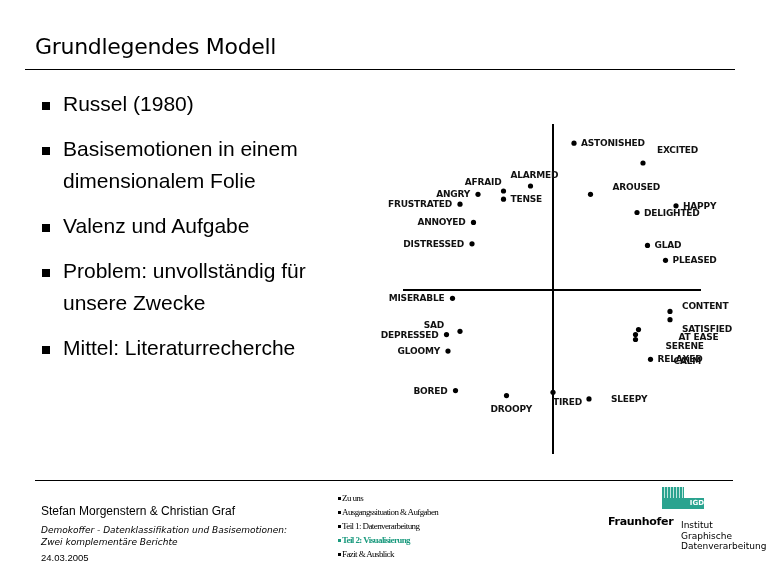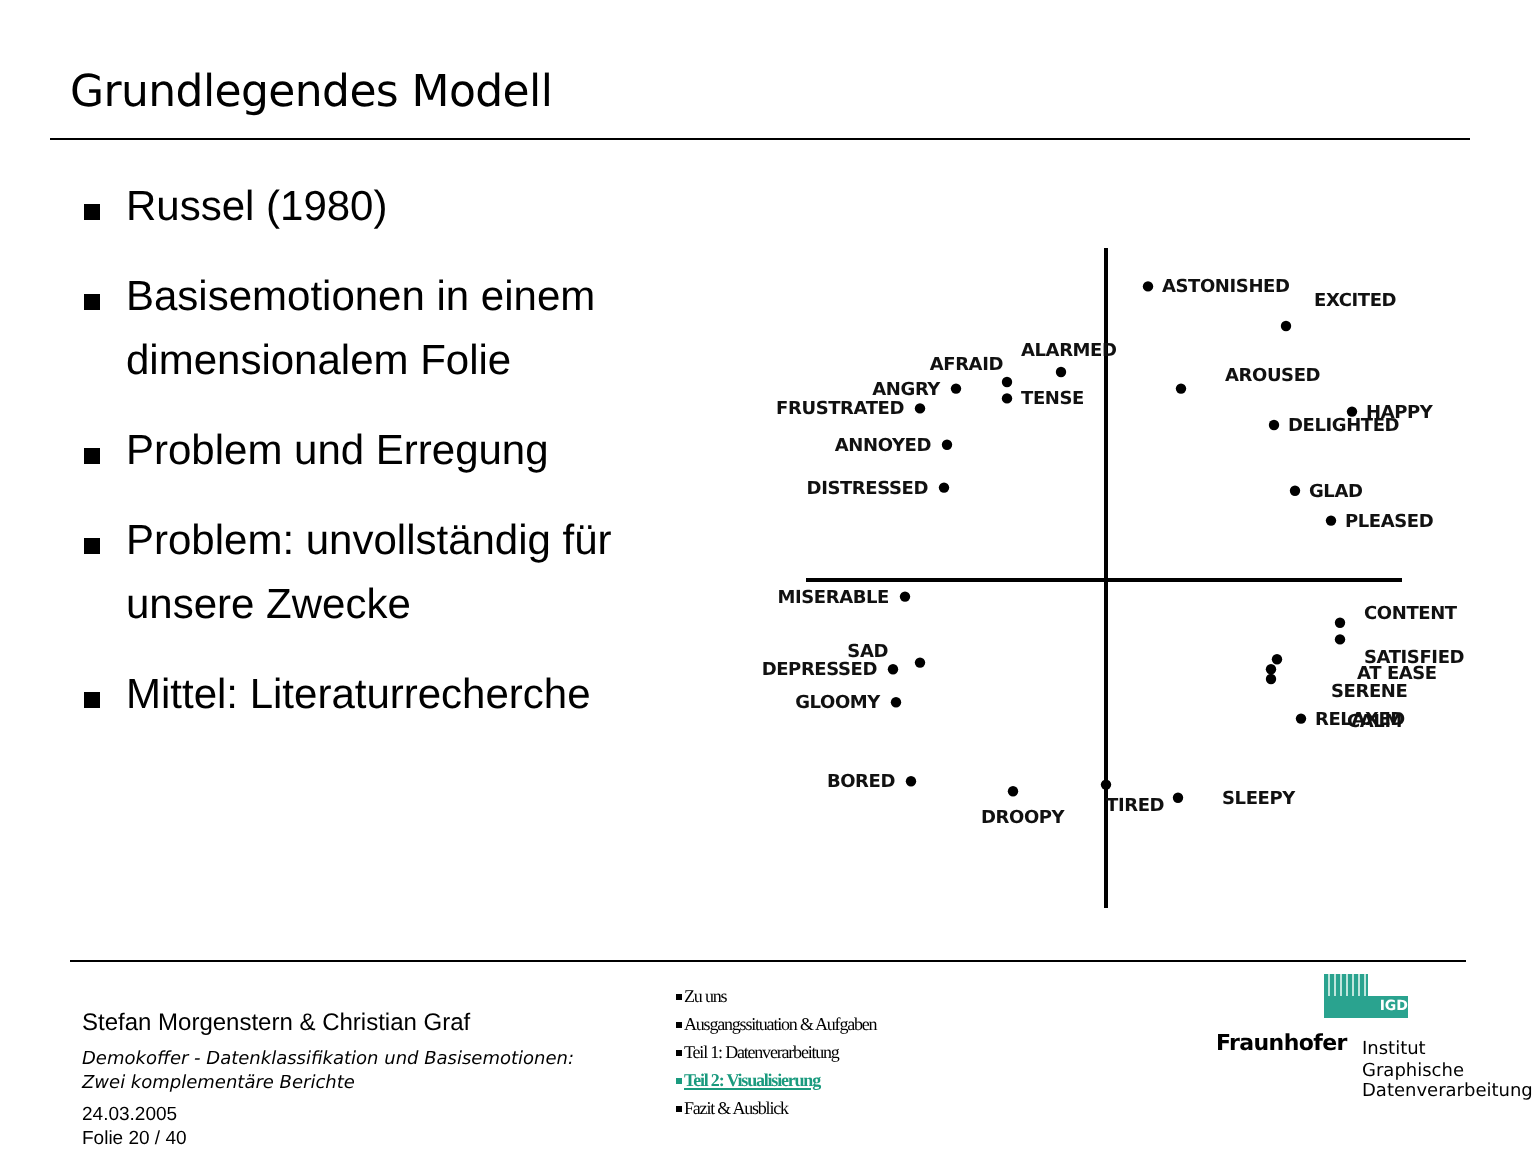--- a/index.html
+++ b/index.html
@@ -20,41 +20,41 @@
   .footer-rule { position: absolute; left: 35px; top: 480px; width: 698px; height: 1px; background: #000; }
   .footer-left { position: absolute; left: 41px; top: 504px; }
   .authors { font-size: 12px; }
   .subtitle { font-family: "DejaVu Sans", sans-serif; font-style: italic; font-size: 9px; line-height: 12px; margin-top: 6px; }
   .date, .folie { font-size: 9.5px; line-height: 12px; }
   .date { margin-top: 4px; }
 
   .agenda { position: absolute; left: 338px; top: 491px; list-style: none; font-family: "Liberation Serif", serif; font-size: 9px; letter-spacing: -0.6px; }
   .agenda li { line-height: 14px; }
   .agenda li .dot { display: inline-block; width: 3px; height: 3px; background: currentColor; margin-right: 1px; vertical-align: middle; }
-  .agenda li.active { font-weight: bold; text-decoration: underline; }
+  .agenda li.active { font-weight: bold; }
 
   .logo { position: absolute; left: 608px; top: 487px; }
   .igd-box { position: absolute; left: 54px; top: 0; width: 22px; height: 22px; }
   .igd-grid { width: 22px; height: 11px; background:
       repeating-linear-gradient(90deg, #2aa38f 0 2px, #bfe6dd 2px 3px),
       #2aa38f; opacity: 1; }
   .igd-label { width: 42px; height: 11px; background: #2aa38f; color: #fff; font-family: "DejaVu Sans", sans-serif; font-size: 7px; font-weight: bold; text-align: right; line-height: 11px; }
   .fraunhofer { position: absolute; left: 0; top: 28px; font-family: "DejaVu Sans", sans-serif; font-size: 11px; font-weight: bold; letter-spacing: -0.3px; }
   .institut { position: absolute; left: 73px; top: 33px; font-family: "DejaVu Sans", sans-serif; font-size: 9px; line-height: 10.5px; white-space: nowrap; }
 </style>
 </head>
 <body>
 
 <div class="title">Grundlegendes Modell</div>
 <div class="title-rule"></div>
 
 <ul class="bullets">
   <li><span class="sq"></span><span>Russel (1980)</span></li>
   <li><span class="sq"></span><span>Basisemotionen in einem dimensionalem Folie</span></li>
-  <li><span class="sq"></span><span>Problem und Erregung</span></li>
+  <li><span class="sq"></span><span>Valenz und Aufgabe</span></li>
   <li><span class="sq"></span><span>Problem: unvollständig für unsere Zwecke</span></li>
   <li><span class="sq"></span></li>
   <li><span class="sq"></span><span>Mittel: Literaturrecherche</span></li>
 </ul>
 
 <div class="diagram">
   <svg id="circumplex" viewBox="0 0 390 345">
     <line id="axis-h" stroke="#000" stroke-width="2" x1="48" x2="346" y1="172" y2="172"></line>
     <line id="axis-v" stroke="#000" stroke-width="2" x1="198" x2="198" y1="6" y2="336"></line>
     <g id="points">
@@ -120,21 +120,20 @@
 
 <div class="footer-rule"></div>
 
 <div class="footer-left">
   <div class="authors">Stefan Morgenstern &amp; Christian Graf</div>
   <div class="subtitle">
     <div>Demokoffer - Datenklassifikation und Basisemotionen:</div>
     <div>Zwei komplementäre Berichte</div>
   </div>
   <div class="date">24.03.2005</div>
-  <div class="folie">Folie 20 / 40</div>
 </div>
 
 <ul class="agenda" id="agenda">
   <li><span class="dot"></span><span>Zu uns</span></li>
   <li><span class="dot"></span><span>Ausgangssituation &amp; Aufgaben</span></li>
   <li><span class="dot"></span><span>Teil 1: Datenverarbeitung</span></li>
   <li class="active" style="color: rgb(26, 154, 126);"><span class="dot"></span><span>Teil 2: Visualisierung</span></li>
   <li><span class="dot"></span><span>Fazit &amp; Ausblick</span></li>
 </ul>
 

